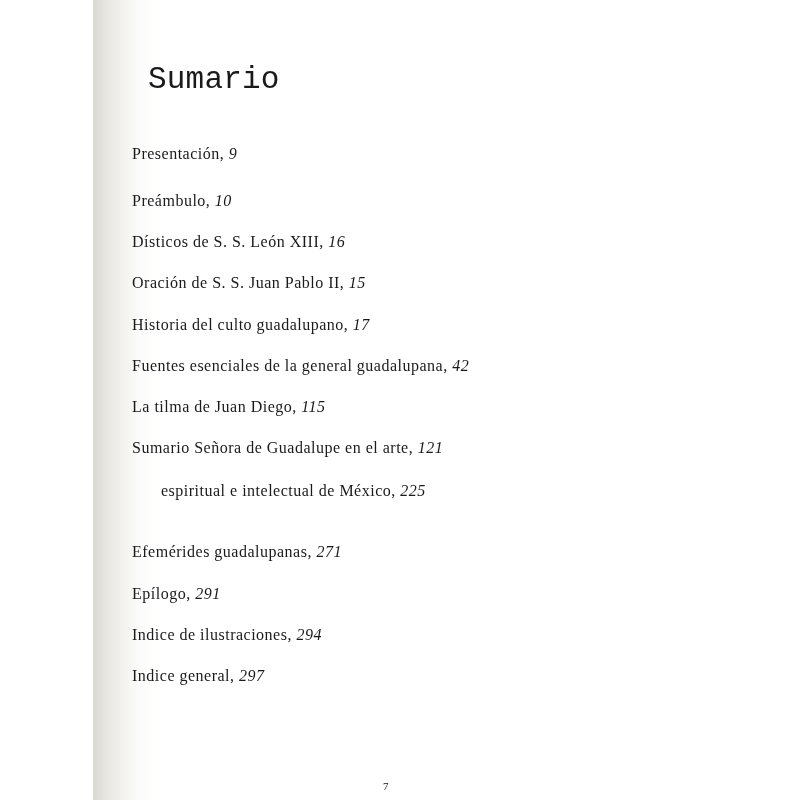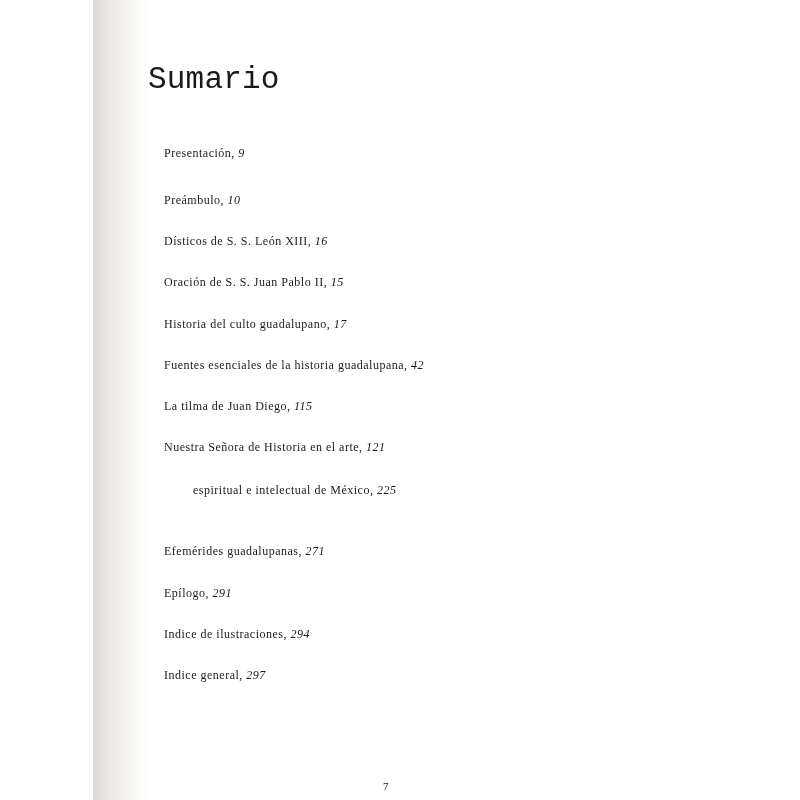--- a/index.html
+++ b/index.html
@@ -1,39 +1,39 @@
 <!DOCTYPE html>
 <html><head>
 <meta charset="utf-8">
 <style>
   html, body { margin:0; padding:0; }
   body { width:800px; height:800px; background:#ffffff; position:relative; overflow:hidden;
          font-family:"Liberation Serif","DejaVu Serif",serif; color:#1a1a1a; }
   .page { position:absolute; left:93px; top:0; width:707px; height:800px;
           background:linear-gradient(to right,#d9d8d3 0px,#e6e5e0 12px,#f3f2ee 30px,#fbfbf9 45px,#ffffff 60px); }
   .title { position:absolute; left:148px; top:62px; font-size:31px; letter-spacing:0.2px;font-family:Liberation Mono, monospace; }
-  .entry { position:absolute; left:164px; font-size:12px; letter-spacing:0.5px; line-height:19px; white-space:nowrap; }
+  .entry { position:absolute; left:132px; font-size:16px; letter-spacing:0.5px; line-height:19px; white-space:nowrap; }
   .entry .num { font-style:italic; }
   .entry .cont { display:block; padding-left:29px;font-family:Liberation Serif, serif; }
   .folio { position:absolute; left:383px; top:780px; font-size:11px; }
 </style>
 </head>
 <body>
 
 <div class="page"></div>
 
 <div class="title">Sumario</div>
 
 <div class="entry" style="top:144px"><span>Presentación, </span><span class="num">9</span></div>
 <div class="entry" style="top:191px"><span>Preámbulo, </span><span class="num">10</span></div>
 <div class="entry" style="top:232px"><span>Dísticos de S. S. León XIII, </span><span class="num">16</span></div>
 <div class="entry" style="top:273px"><span>Oración de S. S. Juan Pablo II, </span><span class="num">15</span></div>
 <div class="entry" style="top:315px"><span>Historia del culto guadalupano, </span><span class="num">17</span></div>
-<div class="entry" style="top:356px"><span>Fuentes esenciales de la historia guadalupana, </span><span class="num">42</span></div>
+<div class="entry" style="top:356px"><span>Fuentes esenciales de la general guadalupana, </span><span class="num">42</span></div>
 <div class="entry" style="top:397px"><span>La tilma de Juan Diego, </span><span class="num">115</span></div>
-<div class="entry" style="top:438px"><span>Nuestra Señora de Historia en el arte, </span><span class="num">121</span></div>
+<div class="entry" style="top:438px"><span>Sumario Señora de Guadalupe en el arte, </span><span class="num">121</span></div>
 <div class="entry" style="top:481px"><span class="cont"><span>espiritual e intelectual de México, </span><span class="num">225</span></span></div>
 <div class="entry" style="top:542px"><span>Efemérides guadalupanas, </span><span class="num">271</span></div>
 <div class="entry" style="top:584px"><span>Epílogo, </span><span class="num">291</span></div>
 <div class="entry" style="top:625px"><span>Indice de ilustraciones, </span><span class="num">294</span></div>
 <div class="entry" style="top:666px"><span>Indice general, </span><span class="num">297</span></div>
 
 <div class="folio">7</div>
 
 </body></html>

